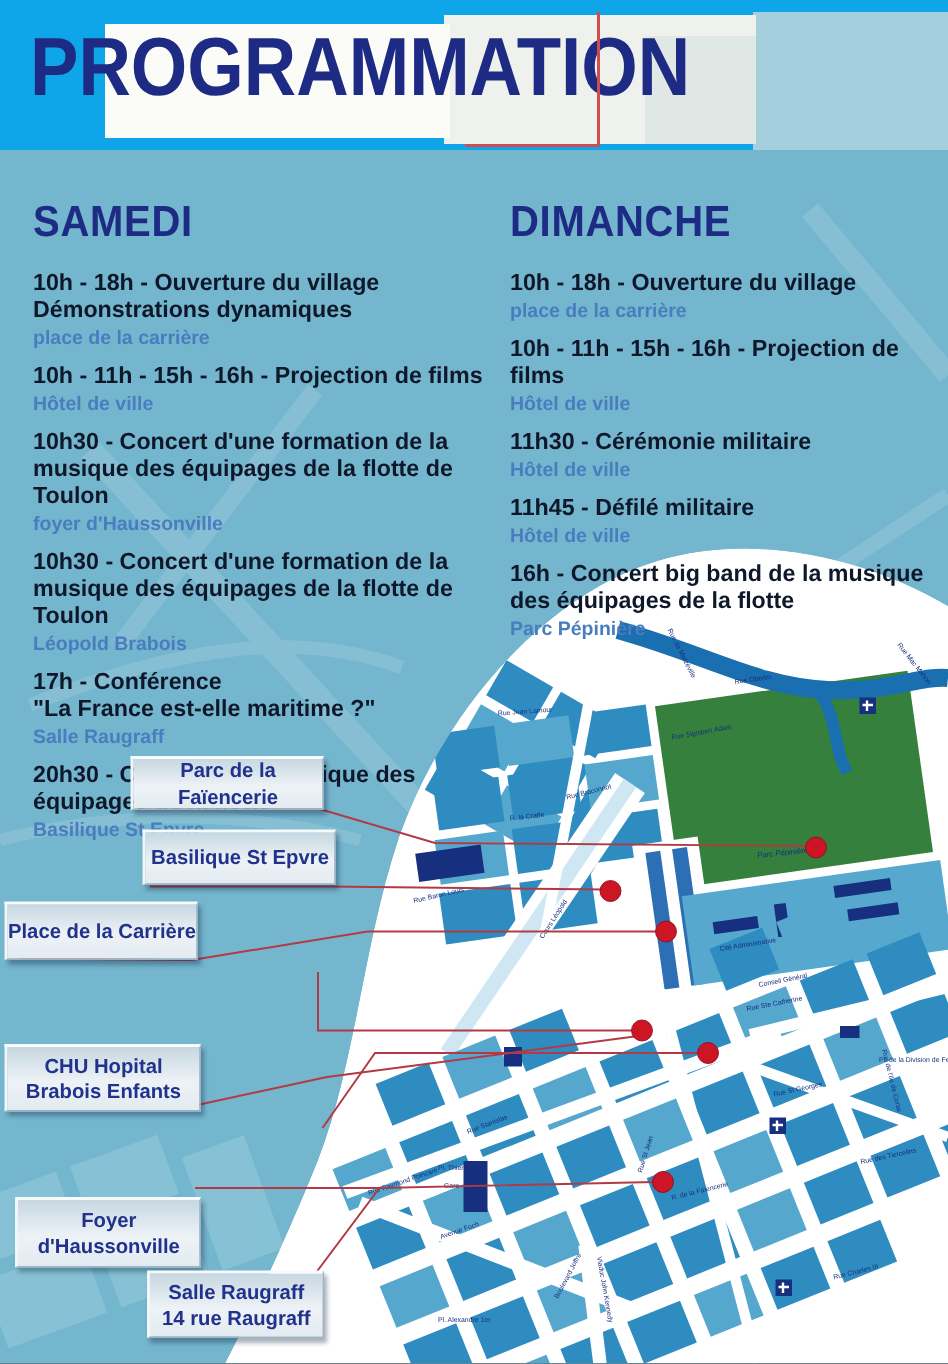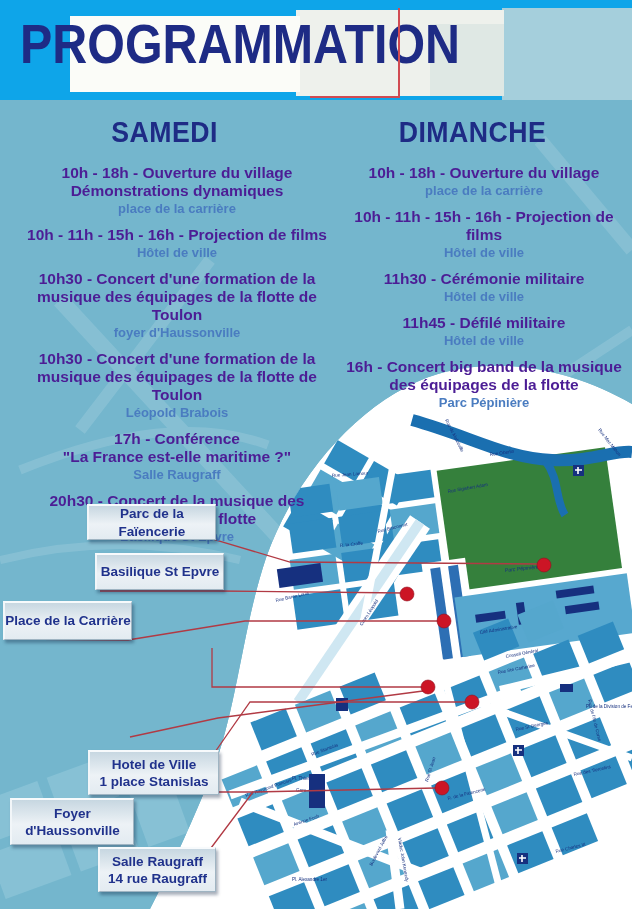--- a/index.html
+++ b/index.html
@@ -9,27 +9,27 @@
   .header{position:absolute;left:0;top:0;width:632px;height:100px;background:#0ea5e9;z-index:2;}
   .header .tintR{position:absolute;left:502px;top:8px;width:130px;height:92px;background:#a5cfdc;}
   .header .tint1{position:absolute;left:296px;top:10px;width:208px;height:86px;background:#eef1ec;}
   .header .tint2{position:absolute;left:430px;top:24px;width:74px;height:72px;background:#dfe8e4;}
   .header .tint3{position:absolute;left:70px;top:16px;width:230px;height:76px;background:#fbfcf8;}
   h1{position:absolute;left:20px;top:12px;margin:0;font-size:55px;font-weight:bold;
      color:#1e2b85;letter-spacing:0;transform:scaleX(.88);transform-origin:left top;white-space:nowrap;}
   .red-v{position:absolute;left:398px;top:8px;width:2px;height:90px;background:#d14b52;}
   .red-h{position:absolute;left:310px;top:96px;width:90px;height:2px;background:#d14b52;}
   
-  .day-col{position:absolute;top:116px;z-index:2;text-align:center;}
+  .day-col{position:absolute;top:132px;z-index:2;}
   .day-col.samedi{left:22px;width:310px;}
   .day-col.dimanche{left:340px;width:288px;}
   .day-col h2{margin:0 0 15px;font-size:29px;font-weight:bold;color:#1e2b85;
               transform:scaleX(.92);transform-origin:left;letter-spacing:.5px;}
   .event{margin-bottom:10px;}
-  .headline{margin:0;font-size:15.5px;line-height:18px;font-weight:bold;color:#4c1d95;}
+  .headline{margin:0;font-size:15.5px;line-height:18px;font-weight:bold;color:#0f172a;}
   .loc{margin:1px 0 0;font-size:13px;line-height:15px;font-weight:bold;color:#4a7cc0;}
   
   .map-label{position:absolute;z-index:3;
      background:linear-gradient(180deg,#c7d7e1,#edf2f6 55%,#e3ebf1);
      border:1px solid #9fb4c2;border-top:2px solid #f7fafc;border-left:2px solid #f2f6f9;
      box-shadow:2px 3px 3px rgba(10,30,60,.35);
      color:#20328c;font-weight:bold;font-size:13.5px;line-height:1.28;
      display:flex;flex-direction:column;align-items:center;justify-content:center;text-align:center;}
   .map-label span{display:block;}
   svg.map{position:absolute;left:0;top:0;z-index:1;}
@@ -319,23 +319,23 @@
 
   <div class="map-label" style="left:87px;top:504px;width:126px;height:33px">
       <span>Parc de la Faïencerie</span>
     </div>
   <div class="map-label" style="left:95px;top:553px;width:126px;height:34px">
       <span>Basilique St Epvre</span>
     </div>
   <div class="map-label" style="left:3px;top:601px;width:126px;height:36px">
       <span>Place de la Carrière</span>
     </div>
-  <div class="map-label" style="left:88px;top:750px;width:128px;height:42px">
-      <span>Hotel de Ville</span>
-      <span>1 place Stanislas</span>
+  <div class="map-label" style="left:3px;top:696px;width:128px;height:42px">
+      <span>CHU Hopital</span>
+      <span>Brabois Enfants</span>
     </div>
   <div class="map-label" style="left:10px;top:798px;width:121px;height:44px">
       <span>Foyer</span>
       <span>d'Haussonville</span>
     </div>
   <div class="map-label" style="left:98px;top:847px;width:115px;height:42px">
       <span>Salle Raugraff</span>
       <span>14 rue Raugraff</span>
     </div>
 

